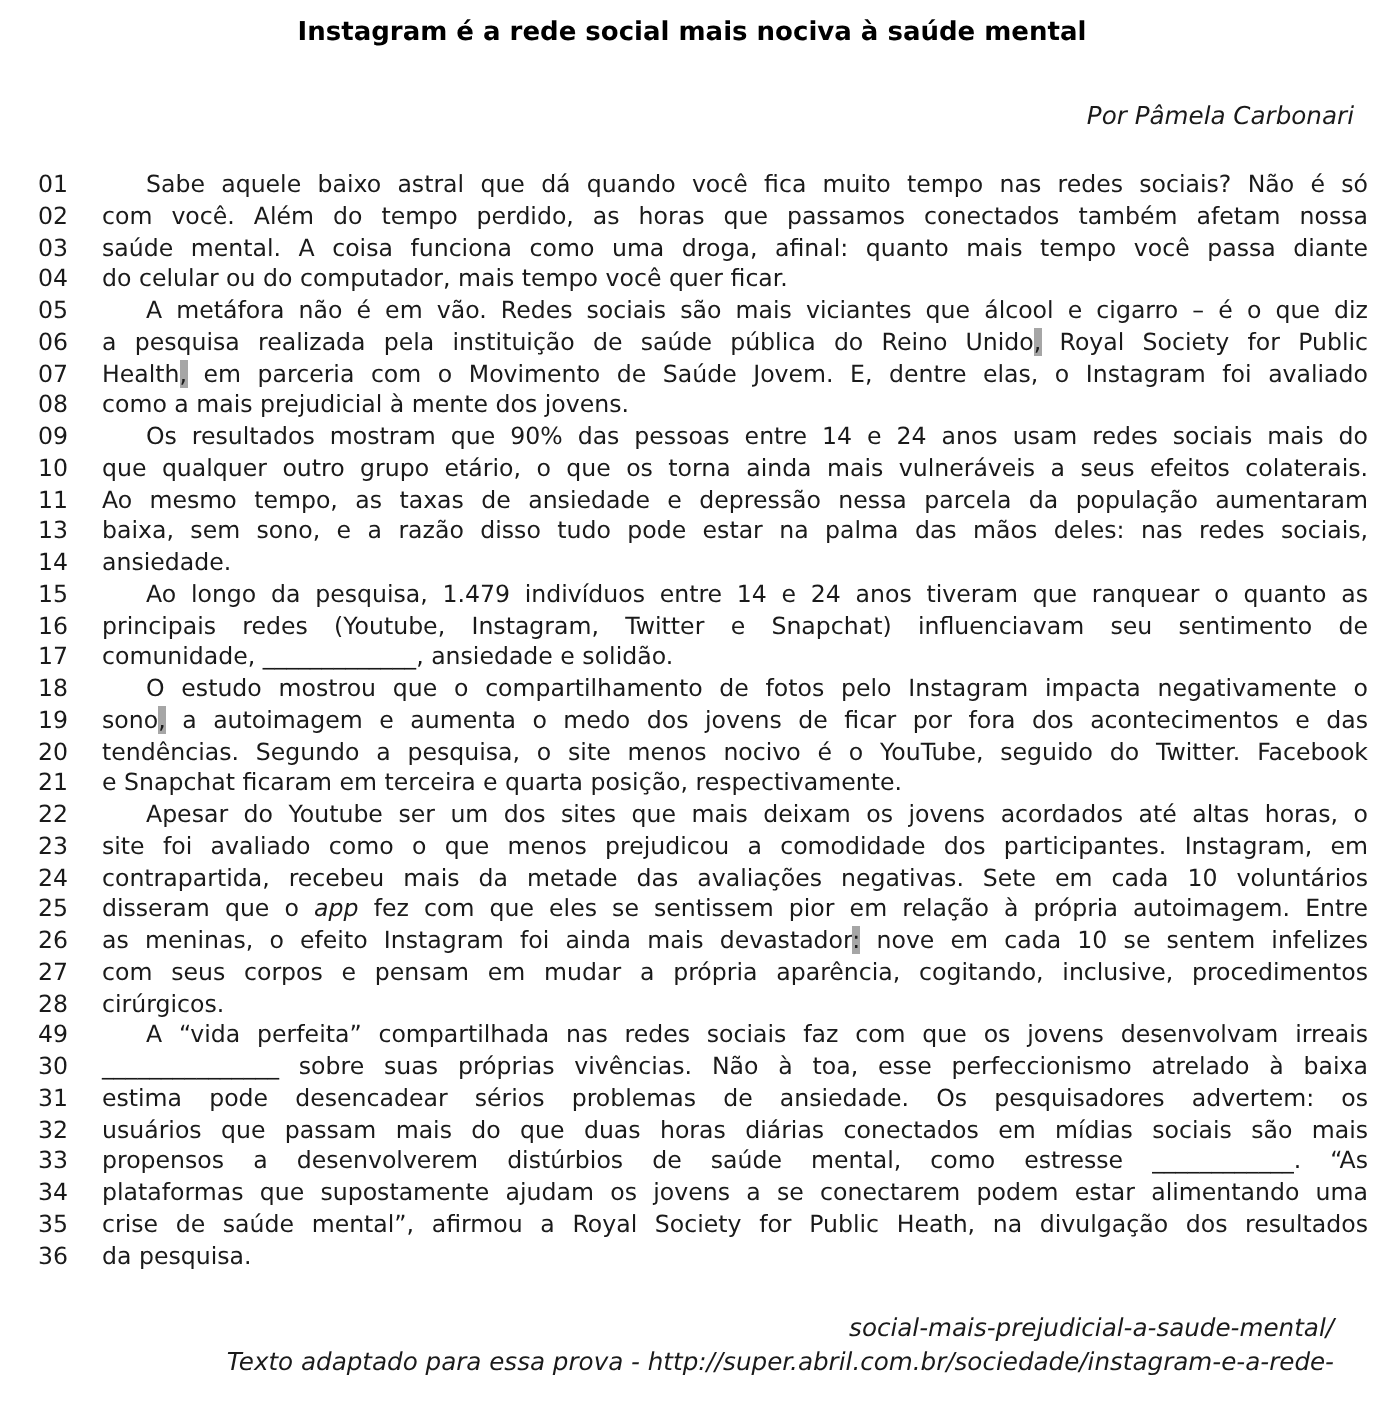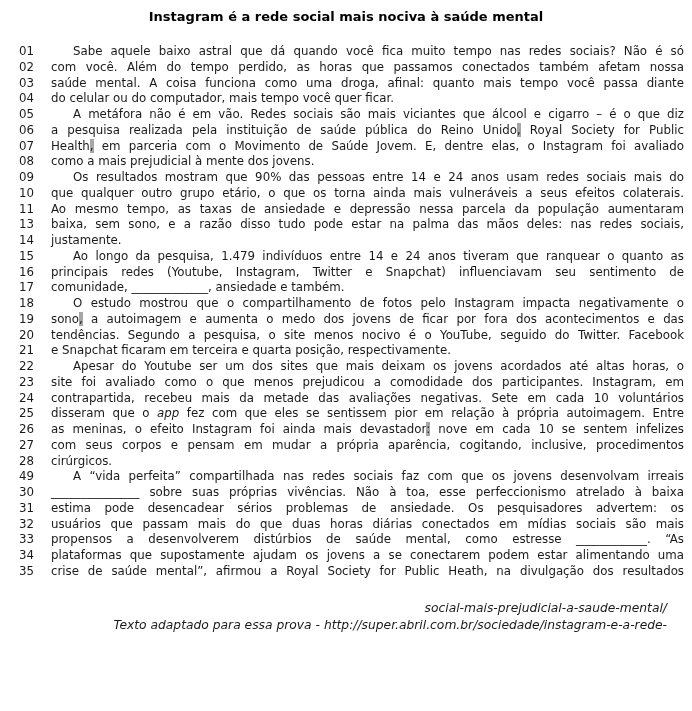--- a/index.html
+++ b/index.html
@@ -33,20 +33,21 @@
     margin-top: 20px; padding-right: 25px;
     text-align: right; font-style: italic;
     font-size: 12.3px; line-height: 17px;
   }
 </style>
 </head>
 <body>
 
 <div class="page">
   <h1 class="title">Instagram é a rede social mais nociva à saúde mental</h1>
+  <div class="byline">Por Pâmela Carbonari</div>
   <div class="lines" id="lines">
       <div class="line">
         <span class="num">01</span>
         <div class="txt justify indent"><span>Sabe aquele baixo astral que dá quando você fica muito tempo nas redes sociais? Não é só</span></div>
       </div>
       <div class="line">
         <span class="num">02</span>
         <div class="txt justify"><span>com você. Além do tempo perdido, as horas que passamos conectados também afetam nossa</span></div>
       </div>
       <div class="line">
@@ -84,33 +85,33 @@
       <div class="line">
         <span class="num">11</span>
         <div class="txt justify"><span>Ao mesmo tempo, as taxas de ansiedade e depressão nessa parcela da população aumentaram</span></div>
       </div>
       <div class="line">
         <span class="num">13</span>
         <div class="txt justify"><span>baixa, sem sono, e a razão disso tudo pode estar na palma das mãos deles: nas redes sociais,</span></div>
       </div>
       <div class="line">
         <span class="num">14</span>
-        <div class="txt"><span>justamente.</span></div>
+        <div class="txt"><span>ansiedade.</span></div>
       </div>
       <div class="line">
         <span class="num">15</span>
         <div class="txt justify indent"><span>Ao longo da pesquisa, 1.479 indivíduos entre 14 e 24 anos tiveram que ranquear o quanto as</span></div>
       </div>
       <div class="line">
         <span class="num">16</span>
         <div class="txt justify"><span>principais redes (Youtube, Instagram, Twitter e Snapchat) influenciavam seu sentimento de</span></div>
       </div>
       <div class="line">
         <span class="num">17</span>
-        <div class="txt"><span>comunidade, _____________, ansiedade e também.</span></div>
+        <div class="txt"><span>comunidade, _____________, ansiedade e solidão.</span></div>
       </div>
       <div class="line">
         <span class="num">18</span>
         <div class="txt justify indent"><span>O estudo mostrou que o compartilhamento de fotos pelo Instagram impacta negativamente o</span></div>
       </div>
       <div class="line">
         <span class="num">19</span>
         <div class="txt justify"><span>sono</span><span class="hl">,</span><span> a autoimagem e aumenta o medo dos jovens de ficar por fora dos acontecimentos e das</span></div>
       </div>
       <div class="line">
@@ -170,18 +171,22 @@
         <div class="txt justify"><span>propensos a desenvolverem distúrbios de saúde mental, como estresse ____________. “As</span></div>
       </div>
       <div class="line">
         <span class="num">34</span>
         <div class="txt justify"><span>plataformas que supostamente ajudam os jovens a se conectarem podem estar alimentando uma</span></div>
       </div>
       <div class="line">
         <span class="num">35</span>
         <div class="txt justify"><span>crise de saúde mental”, afirmou a Royal Society for Public Heath, na divulgação dos resultados</span></div>
       </div>
+      <div class="line">
+        <span class="num">36</span>
+        <div class="txt"><span>da pesquisa.</span></div>
+      </div>
     </div>
   <div class="footer">
     <div>social-mais-prejudicial-a-saude-mental/</div>
     <div>Texto adaptado para essa prova - http://super.abril.com.br/sociedade/instagram-e-a-rede-</div>
   </div>
 </div>
 
 </body></html>

